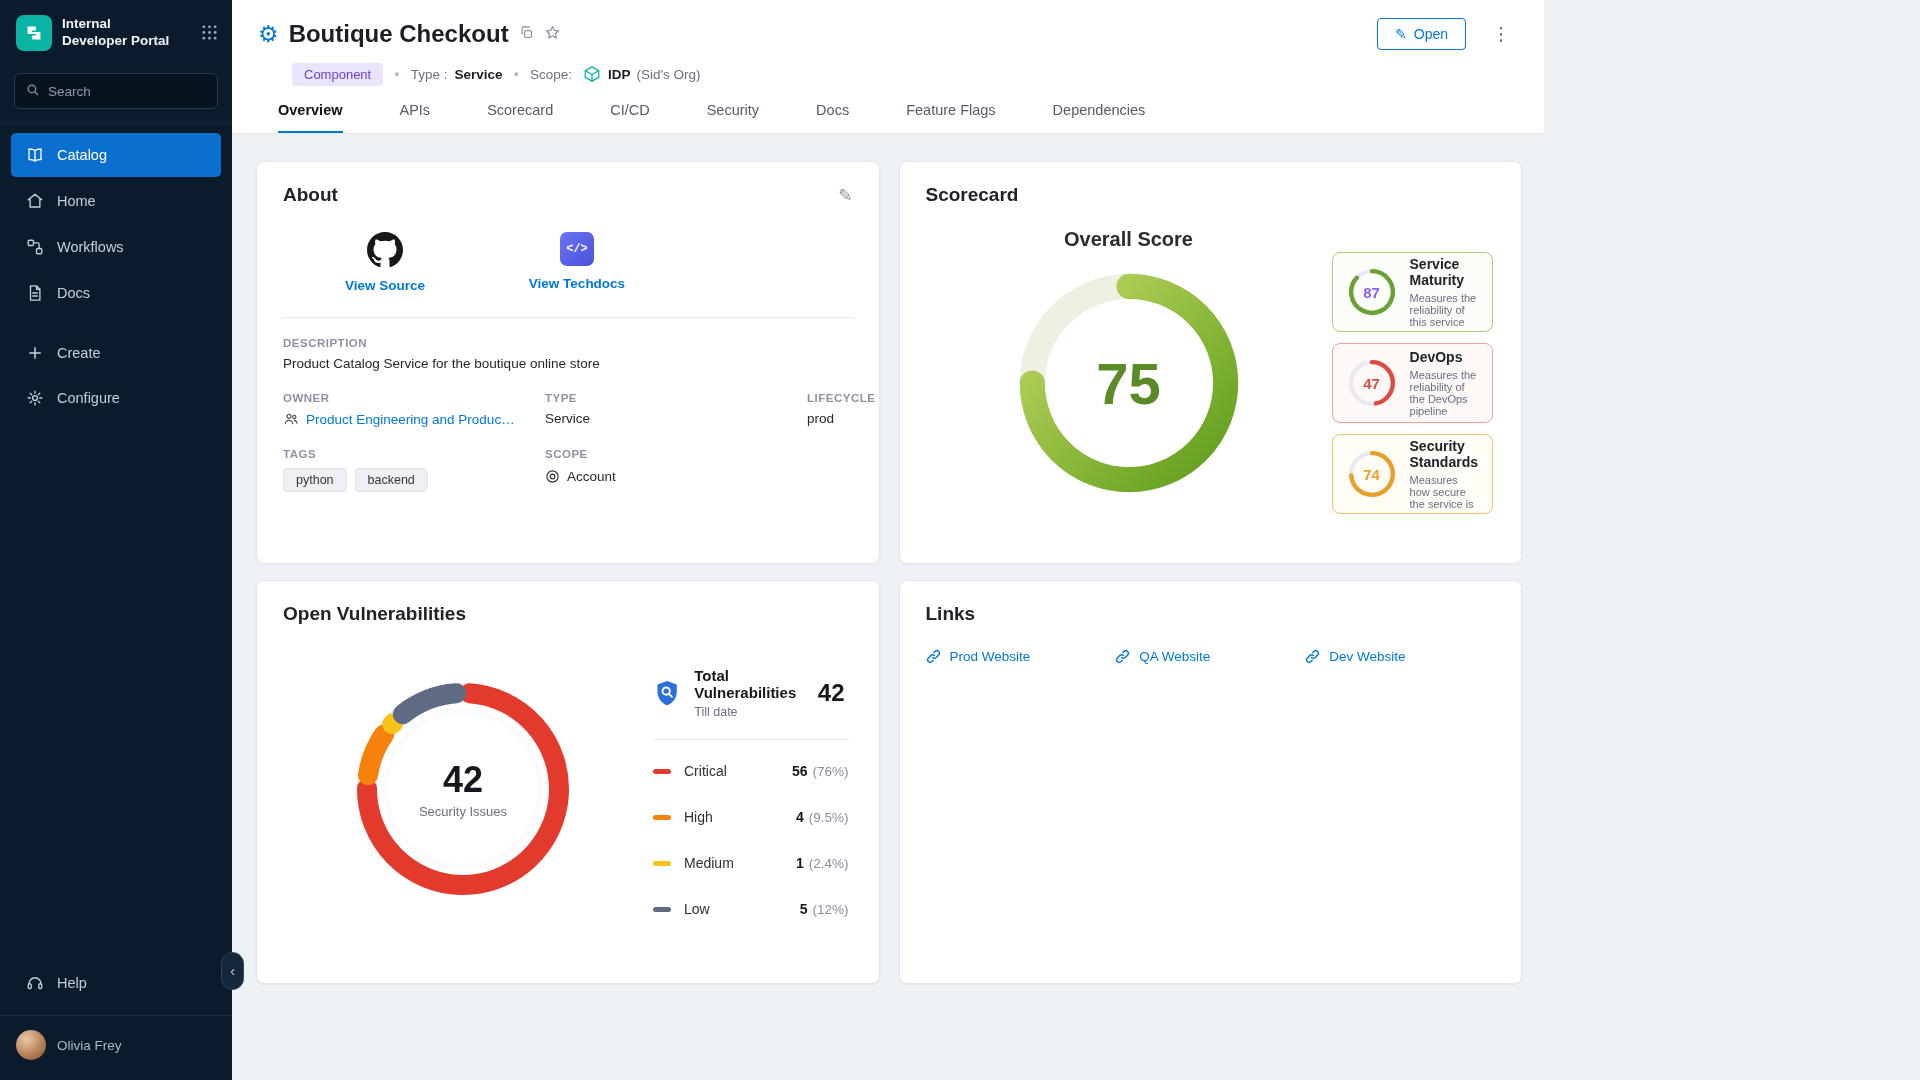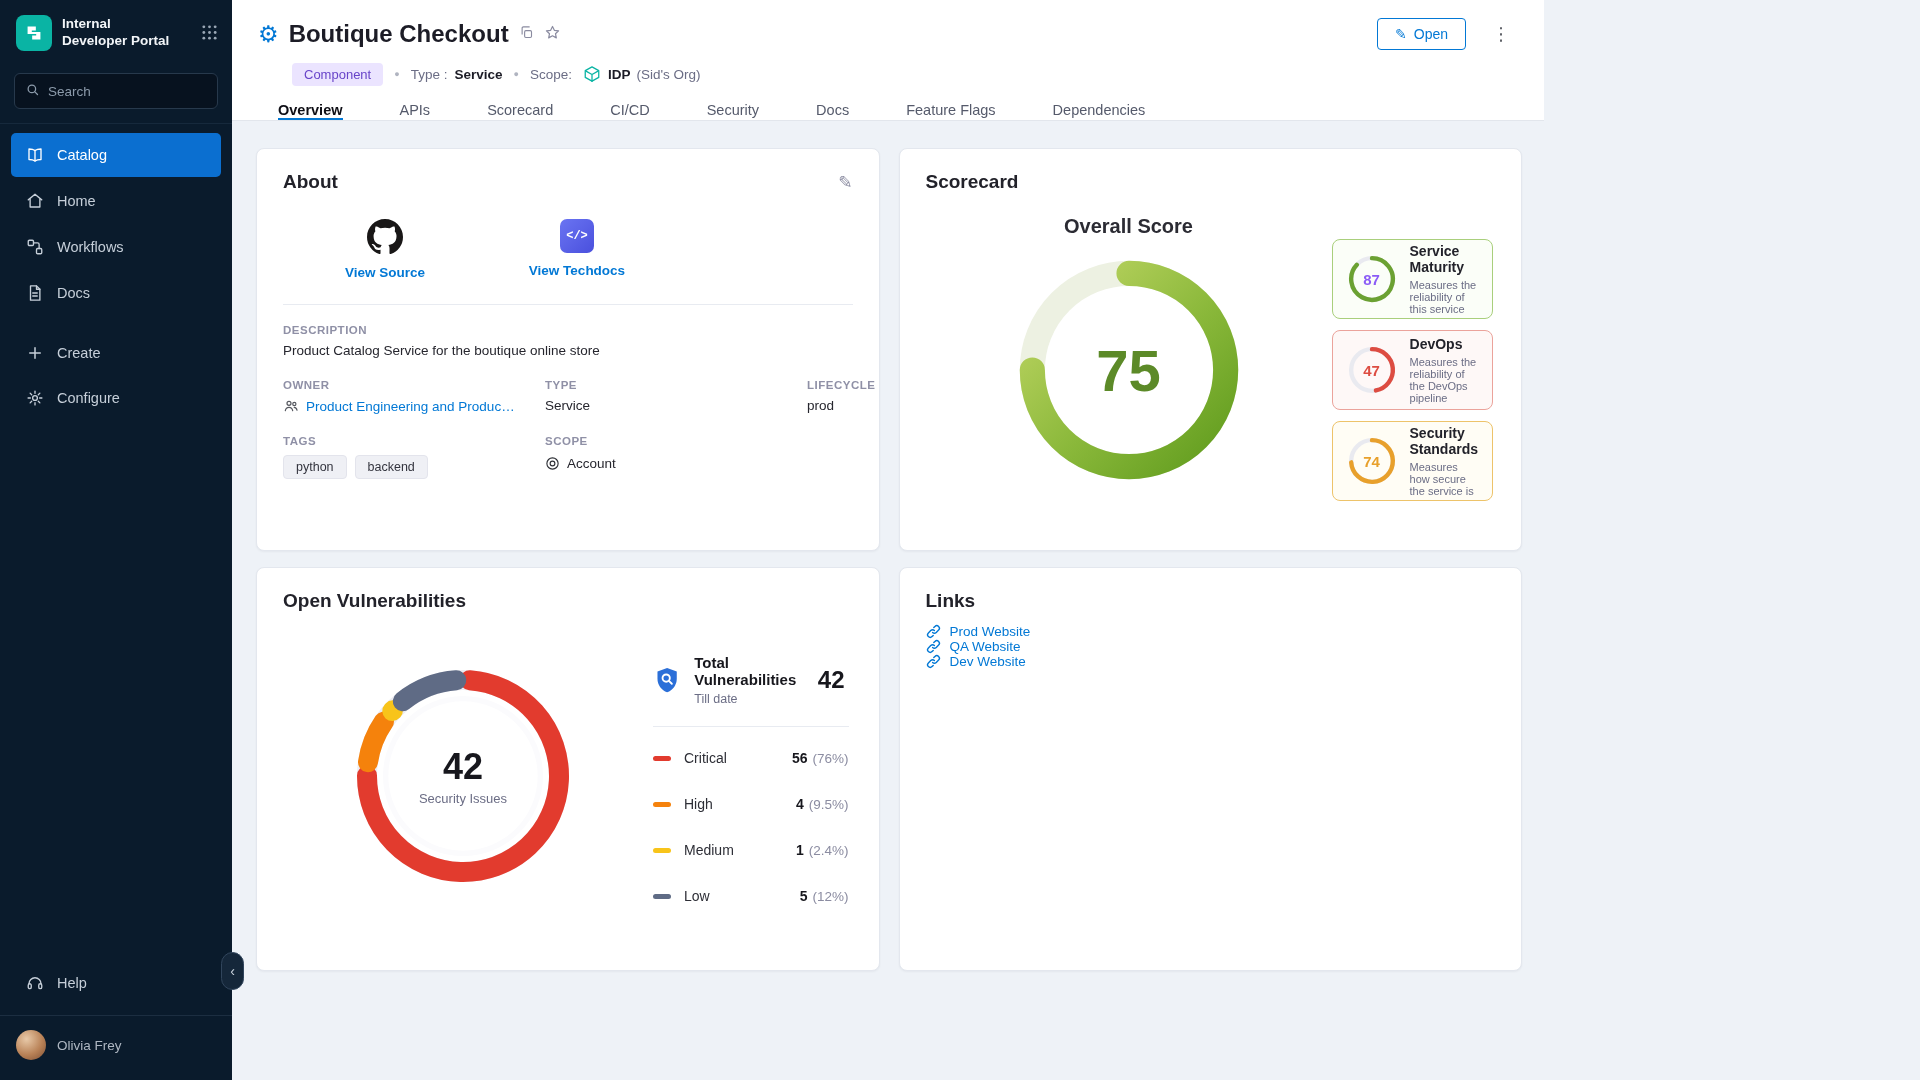--- a/index.html
+++ b/index.html
@@ -37,21 +37,21 @@
   .spacer { flex:1; }
   .edit-btn { display:flex; align-items:center; gap:7px; border:1px solid #0278d5; color:#0278d5; background:#fff; border-radius:4px; padding:7px 17px; font-size:14px; font-weight:500; cursor:pointer; }
   .kebab { color:#55585f; font-size:18px; padding:0 6px; margin-left:10px; cursor:pointer; }
   .crumb-row { display:flex; align-items:center; gap:11px; margin:9px 0 0 34px; height:26px; font-size:13.5px; }
   .chip-component { background:#ebe4ff; color:#6844c9; border-radius:4px; padding:4px 12px; font-size:13px; font-weight:500; cursor:pointer; }
   .dot-sep { color:#b0b4c0; font-size:9px; }
   .crumb-muted { color:#6b6d85; }
   .crumb-strong { color:#1c1c26; font-weight:600; }
   .cube-icon { color:#0ab4a4; display:flex; }
   .tabs { display:flex; gap:57px; margin:15px 0 0 20px; }
-  .tab { padding-bottom:0; font-size:14.5px; color:#555a6b; cursor:pointer; border-bottom:2.5px solid transparent; }
+  .tab { padding-bottom:13px; font-size:14.5px; color:#555a6b; cursor:pointer; border-bottom:2.5px solid transparent; }
   .tab.active { color:#0f0f16; font-weight:600; border-bottom-color:#0278d5; }
 
   
   .content { flex:1; padding:27px 22px 0 24px; display:grid; grid-template-columns:1fr 1fr; grid-template-rows:403px 404px; gap:16px 19px; }
   .card { background:#fff; border:1px solid #e3e7ee; border-radius:8px; box-shadow:0 1px 2px rgba(40,41,61,.05); padding:22px 26px; overflow:hidden; position:relative; }
   .card-title { font-size:19px; font-weight:700; color:#22222a; }
   .card-head { display:flex; align-items:center; justify-content:space-between; }
   .edit-pencil { color:#8a8ba0; font-size:17px; cursor:pointer; }
 
   
@@ -105,21 +105,21 @@
   .vuln-sum-total { margin-left:auto; font-size:24px; font-weight:700; color:#17171d; padding-right:4px; }
   .vuln-divider { border-top:1px solid #e8ebf1; margin-top:20px; }
   .vuln-rows { margin-top:8px; }
   .vuln-row { display:flex; align-items:center; height:46px; }
   .vuln-dash { width:18px; height:5px; border-radius:3px; flex-shrink:0; }
   .vuln-label { margin-left:13px; font-size:14px; color:#2d2e36; }
   .vuln-count { margin-left:auto; font-size:14px; font-weight:700; color:#17171d; }
   .vuln-pct { margin-left:5px; font-size:13.5px; color:#8b8ca1; }
 
   
-  .links-row { display:flex; margin-top:12px;flex-direction:column; }
+  .links-row { display:flex; margin-top:24px; }
   .link-item { width:262px; display:flex; align-items:center; gap:9px; color:#0278d5; font-size:13.5px; font-weight:500; cursor:pointer; }
 </style>
 </head>
 <body>
 
 <div class="app">
 
   <aside class="sidebar">
     <div class="logo-row">
       <div class="logo-box">

